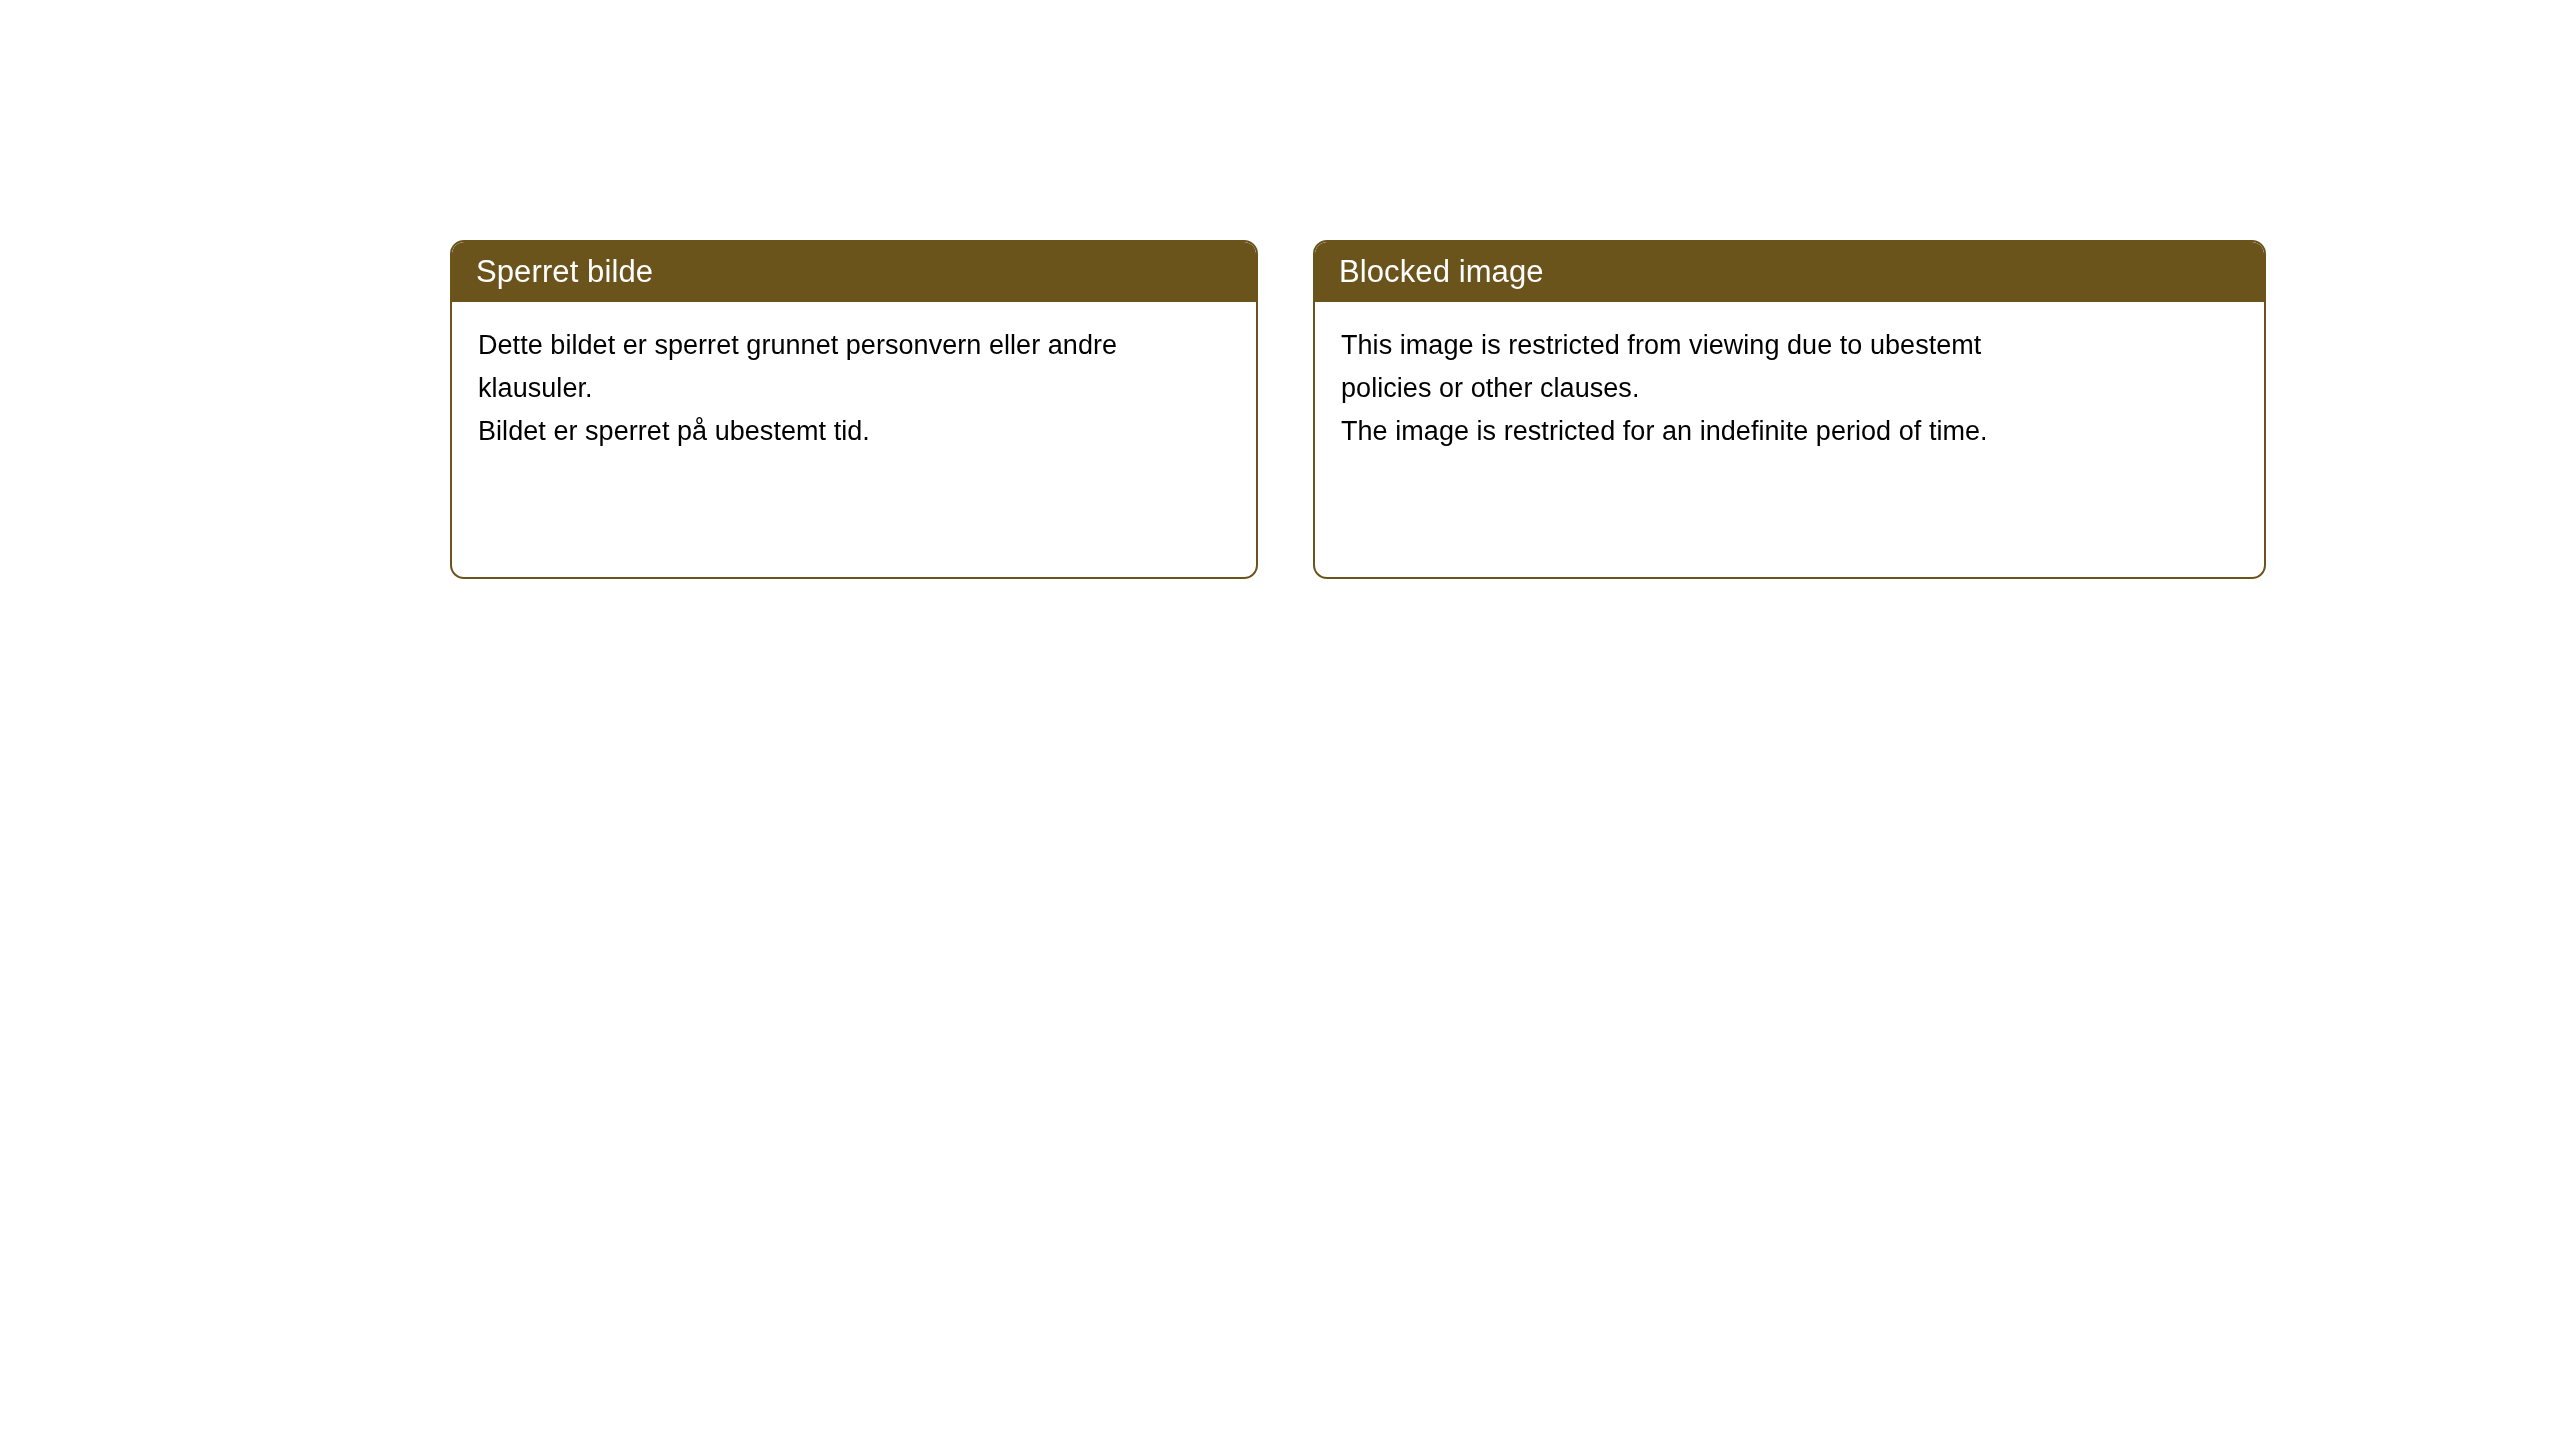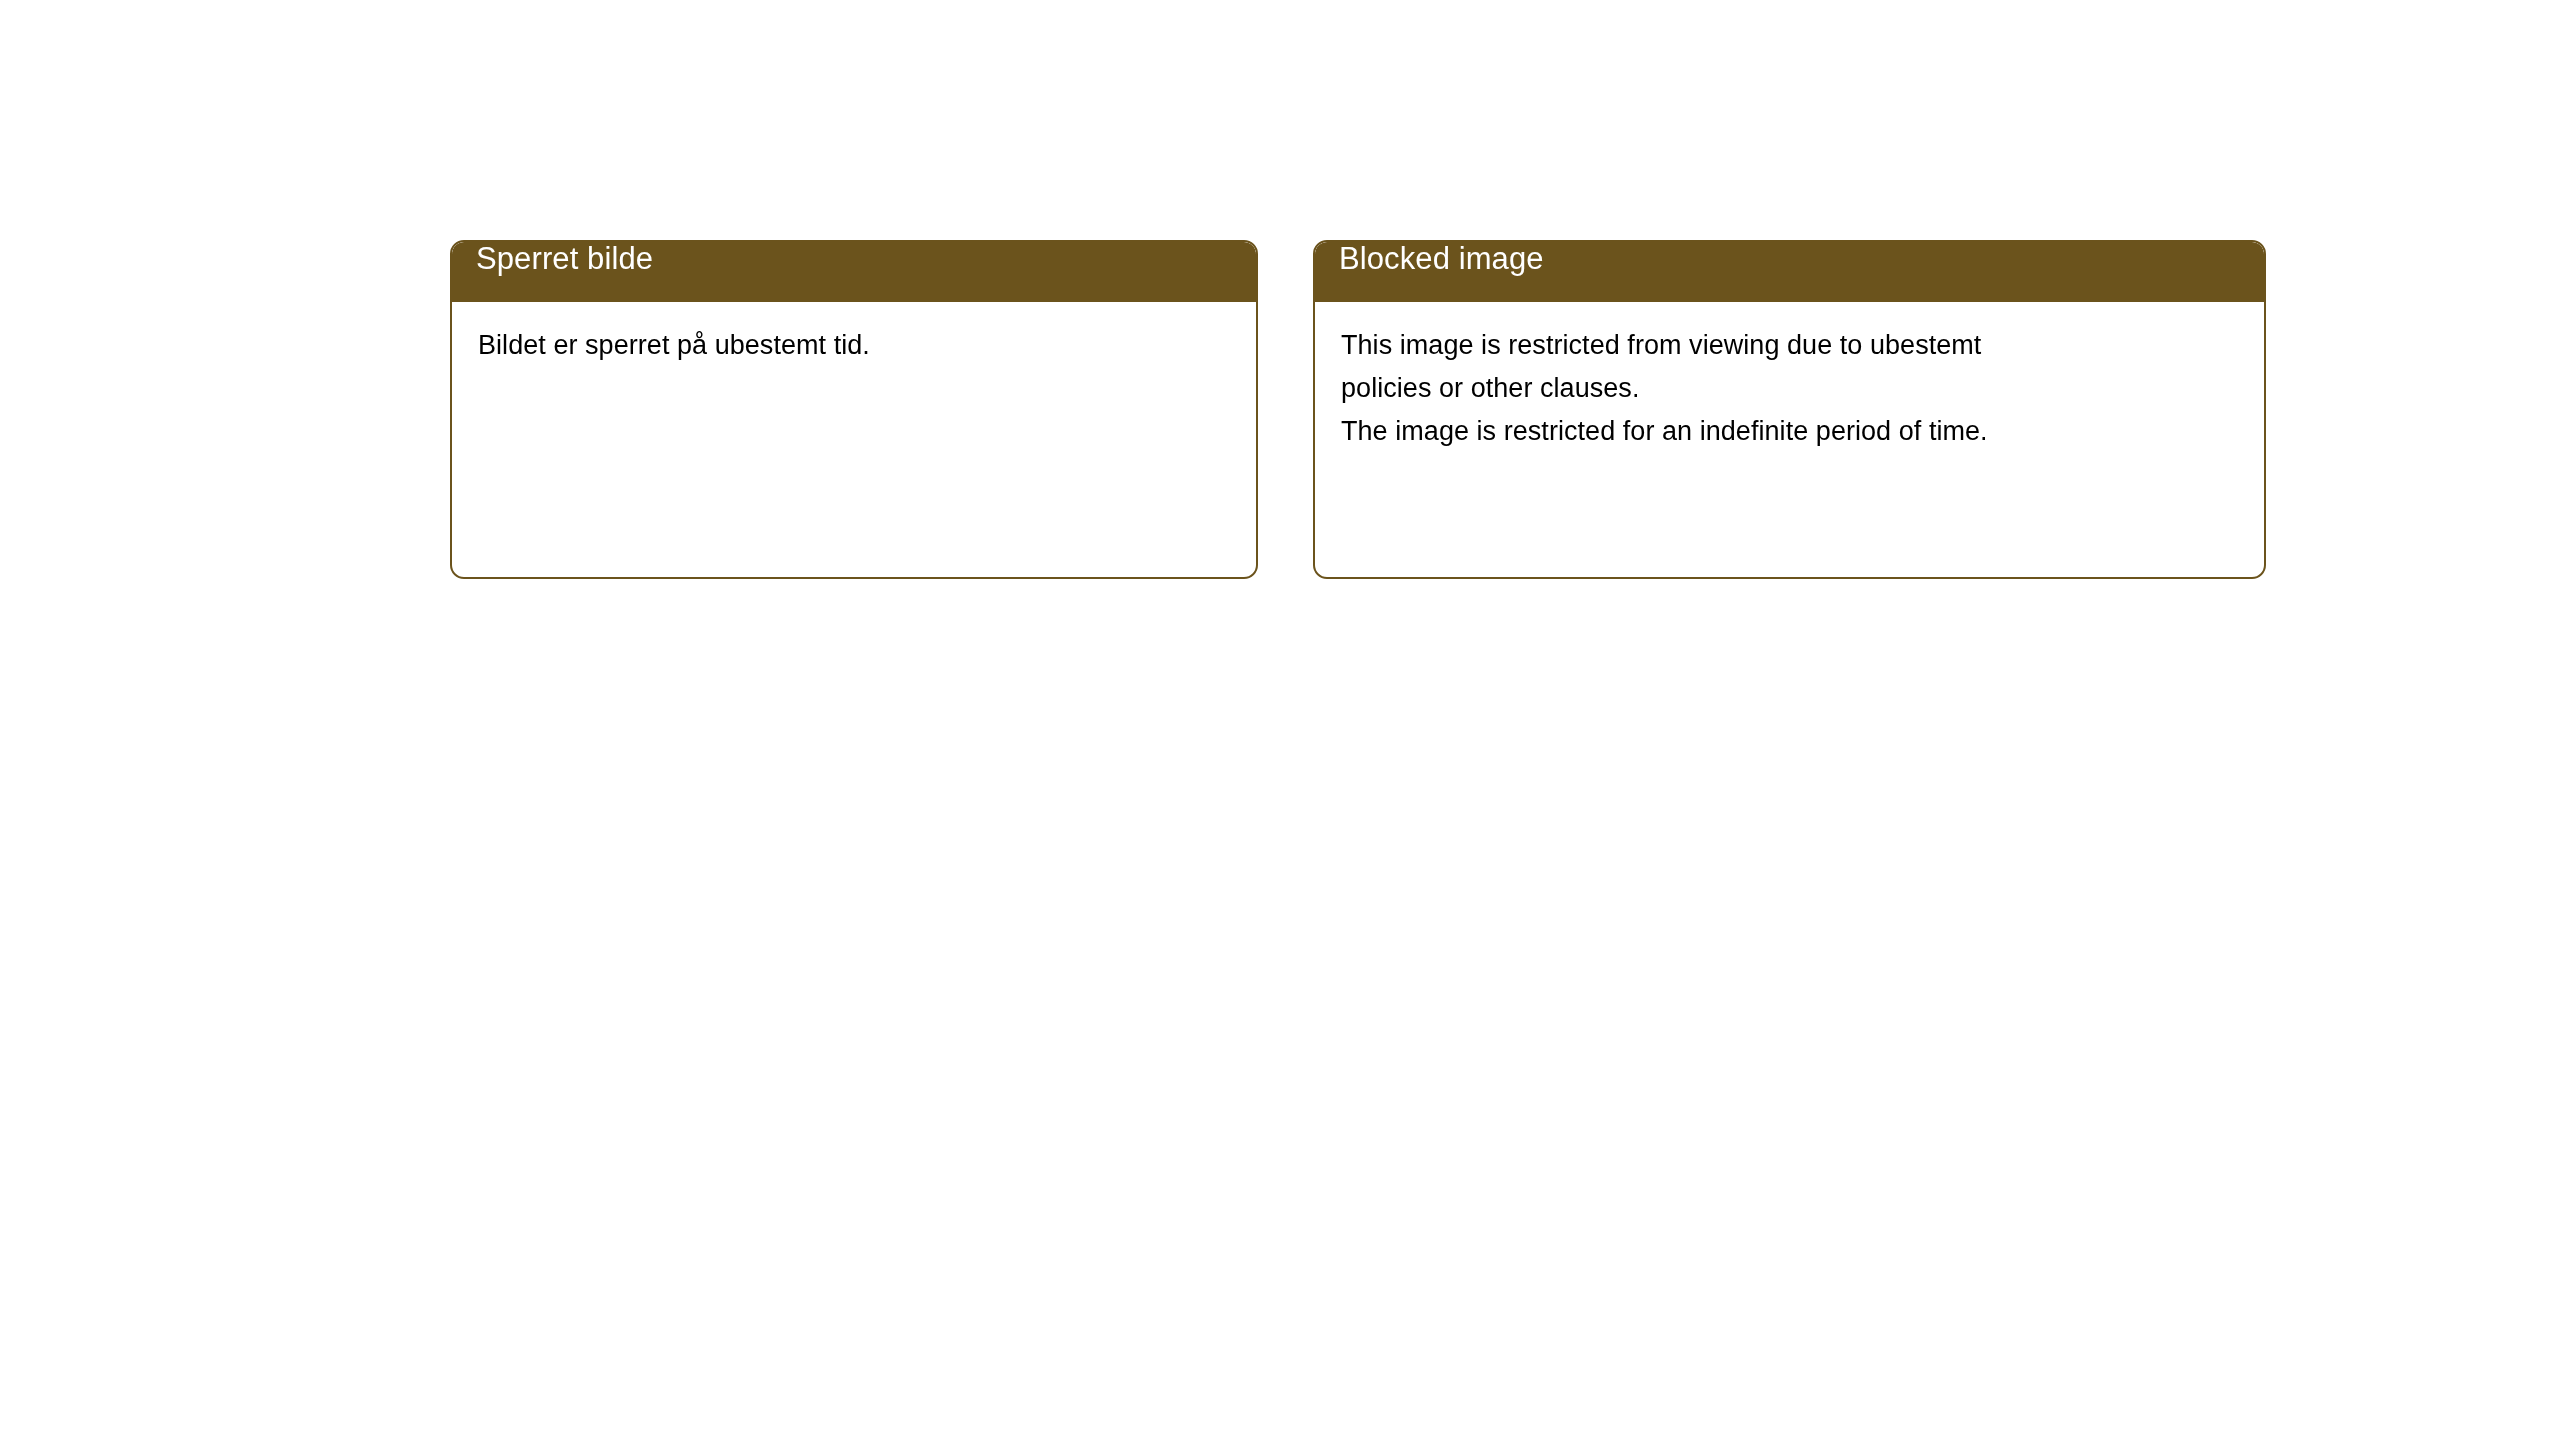--- a/index.html
+++ b/index.html
@@ -43,20 +43,21 @@
     top: 240px;
     width: 953px;
     height: 339px;
   }
 
   .card-header {
     box-sizing: border-box;
     height: 60px;
     background: #6b531c;
     display: flex;
+    align-items: center;
     padding: 0 0 0 24px;
     border-top-left-radius: 12px;
     border-top-right-radius: 12px;
   }
 
   .card-title {
     color: #ffffff;
     font-size: 31px;
     line-height: 34px;
     font-weight: normal;
@@ -92,20 +93,21 @@
 </head>
 <body>
 
 <div class="canvas">
 
   <div class="card card-norwegian">
     <div class="card-header">
       <span class="card-title">Sperret bilde</span>
     </div>
     <div class="card-body">
+      <p class="card-paragraph">Dette bildet er sperret grunnet personvern eller andre klausuler.</p>
       <p class="card-paragraph">Bildet er sperret på ubestemt tid.</p>
     </div>
   </div>
 
   <div class="card card-english">
     <div class="card-header">
       <span class="card-title">Blocked image</span>
     </div>
     <div class="card-body">
       <p class="card-paragraph">This image is restricted from viewing due to ubestemt policies or other clauses.</p>

